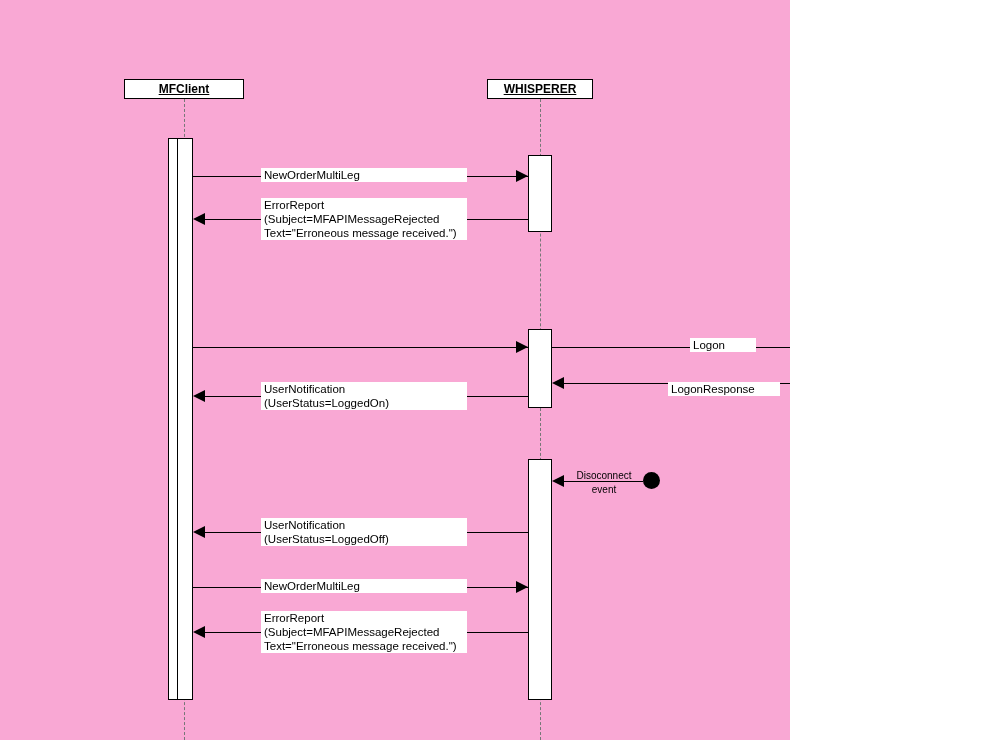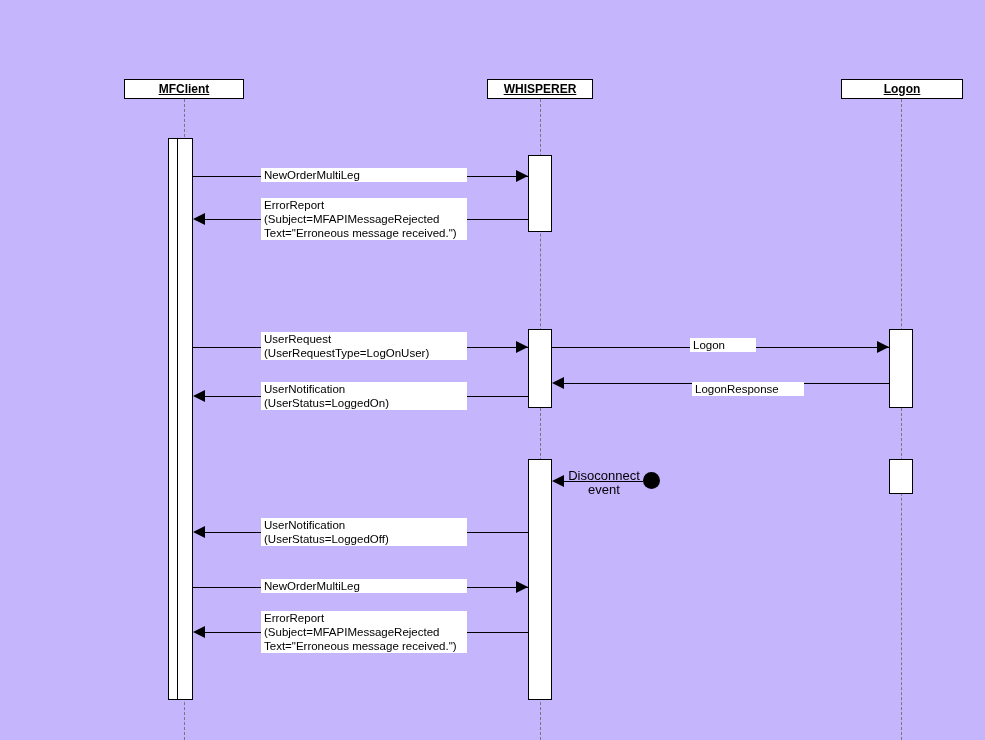--- a/index.html
+++ b/index.html
@@ -5,23 +5,23 @@
   html, body {
     margin: 0;
     padding: 0;
     background: #ffffff;
   }
   body {
     font-family: "Liberation Sans", sans-serif;
   }
   #canvas {
     position: relative;
-    width: 985px;
+    width: 790px;
     height: 740px;
-    background: #c4b5fd;
+    background: #f9a8d4;
     overflow: hidden;
   }
   .lifeline-head {
     position: absolute;
     box-sizing: border-box;
     border: 1px solid #000000;
     background: #ffffff;
     text-align: center;
     font-size: 12px;
     font-weight: bold;
@@ -79,21 +79,21 @@
     border-radius: 50%;
     background: #000000;
   }
   .event-line {
     position: absolute;
     height: 0;
     border-top: 1.5px solid #000000;
   }
   .event-label {
     position: absolute;
-    font-size: 13px;
+    font-size: 10px;
     color: #000000;
     text-align: center;
     line-height: 14px;
     white-space: pre;
   }
 </style>
 </head>
 <body>
 
 <div id="canvas">
@@ -121,35 +121,33 @@
   <div class="msg-label" style="left:261px; top:168px; width:200px;">NewOrderMultiLeg</div>
 
   <div class="msg-line" style="left:205px; top:219px; width:323px;"></div>
   <div class="arrow-left" style="left:193px; top:213px;"></div>
   <div class="msg-label" style="left:261px; top:198px; width:200px;">ErrorReport
 (Subject=MFAPIMessageRejected
 Text="Erroneous message received.")</div>
 
   <div class="msg-line" style="left:193px; top:347px; width:335px;"></div>
   <div class="arrow-right" style="left:516px; top:341px;"></div>
-  <div class="msg-label" style="left:261px; top:332px; width:200px;">UserRequest
-(UserRequestType=LogOnUser)</div>
 
   <div class="msg-line" style="left:552px; top:347px; width:337px;"></div>
   <div class="arrow-right" style="left:877px; top:341px;"></div>
   <div class="msg-label" style="left:690px; top:338px; width:60px;">Logon</div>
 
   <div class="msg-line" style="left:205px; top:396px; width:323px;"></div>
   <div class="arrow-left" style="left:193px; top:390px;"></div>
   <div class="msg-label" style="left:261px; top:382px; width:200px;">UserNotification
 (UserStatus=LoggedOn)</div>
 
   <div class="msg-line" style="left:564px; top:383px; width:325px;"></div>
   <div class="arrow-left" style="left:552px; top:377px;"></div>
-  <div class="msg-label" style="left:692px; top:382px; width:106px;">LogonResponse</div>
+  <div class="msg-label" style="left:668px; top:382px; width:106px;">LogonResponse</div>
 
   <div class="event-dot" style="left:643px; top:472px;"></div>
   <div class="event-line" style="left:564px; top:481px; width:79px;"></div>
   <div class="arrow-left" style="left:552px; top:475px;"></div>
   <div class="event-label" style="left:564px; top:469px; width:80px;">Disoconnect
 event</div>
 
   <div class="msg-line" style="left:205px; top:532px; width:323px;"></div>
   <div class="arrow-left" style="left:193px; top:526px;"></div>
   <div class="msg-label" style="left:261px; top:518px; width:200px;">UserNotification

